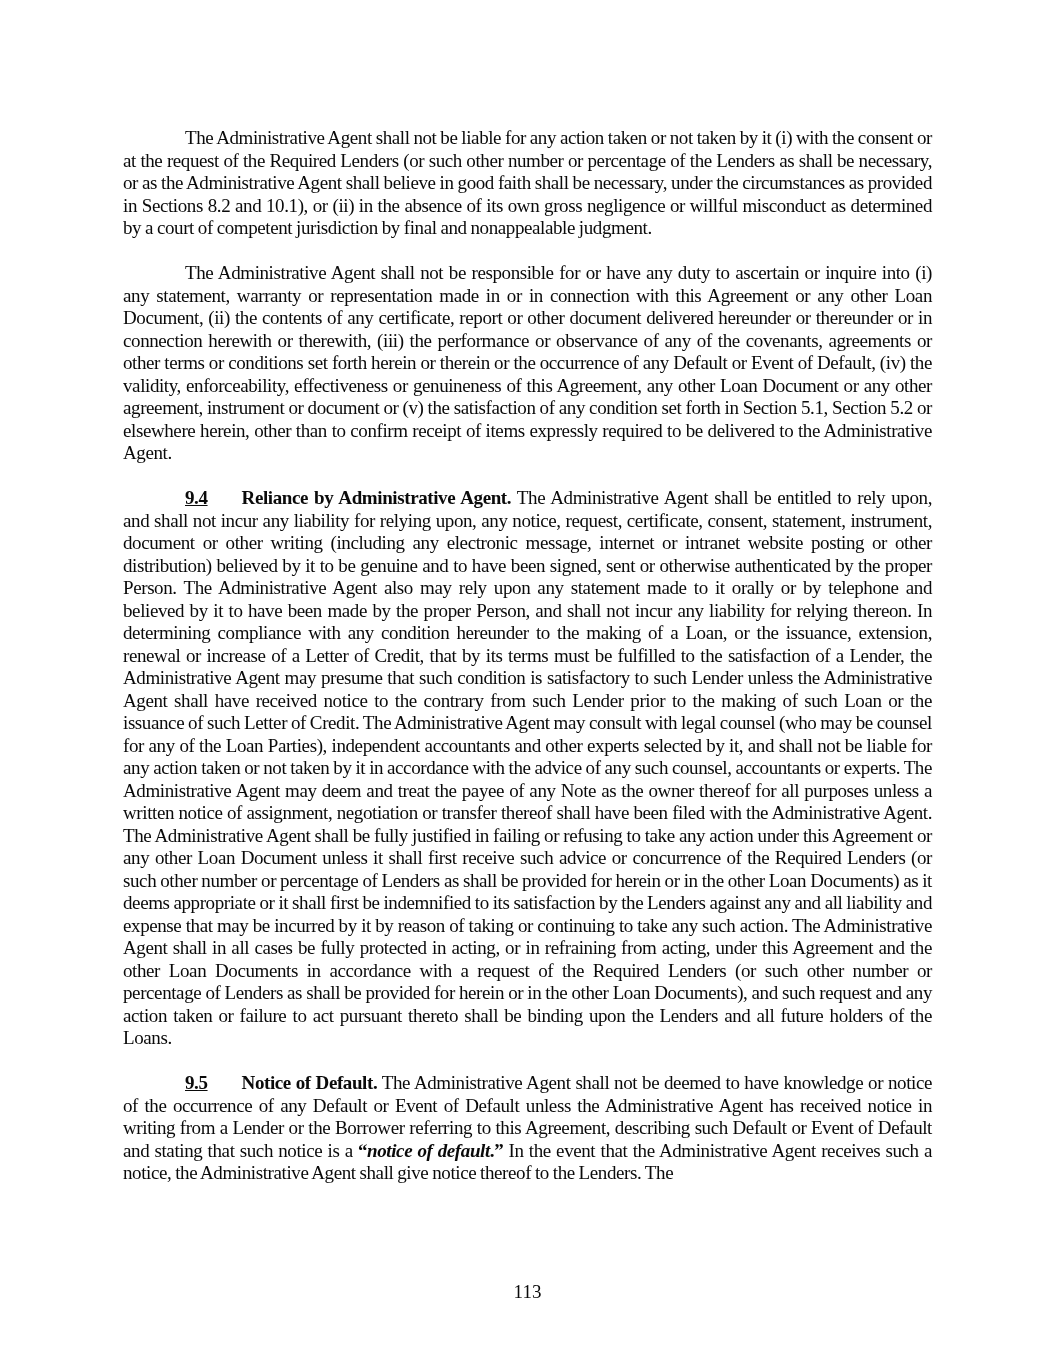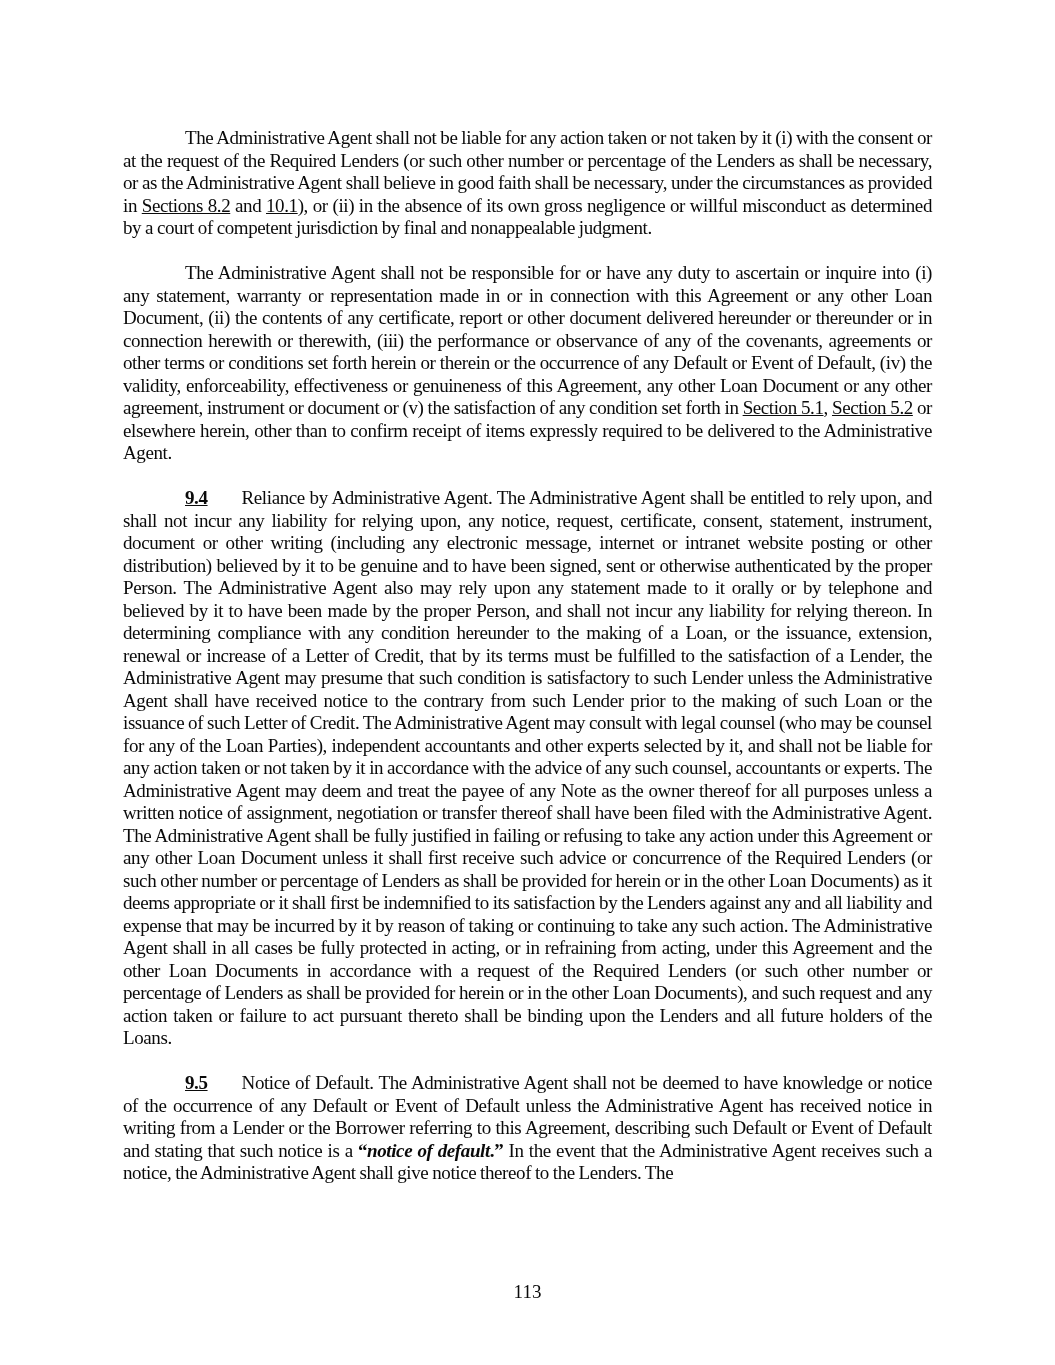--- a/index.html
+++ b/index.html
@@ -35,24 +35,23 @@
   }
   .sec-num {
     font-weight: bold;
     text-decoration: underline;
   }
   .sec-tab {
     display: inline-block;
     width: 34px;
   }
   .sec-title {
-    font-weight: normal;
+    font-weight: bold;
   }
   .xref {
-    text-decoration: underline;
   }
   .quote-bold {
     font-weight: bold;
   }
   .defined-term {
     font-weight: bold;
     font-style: italic;
   }
   .footer {
     position: absolute;

